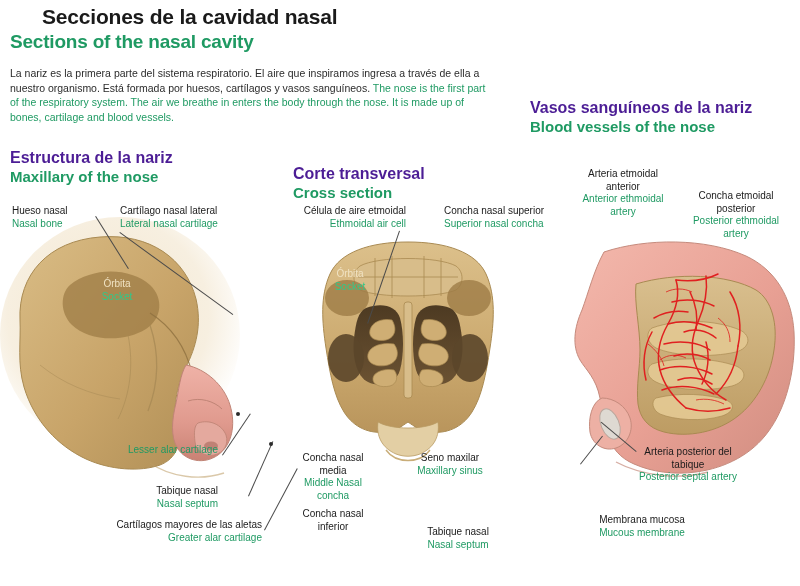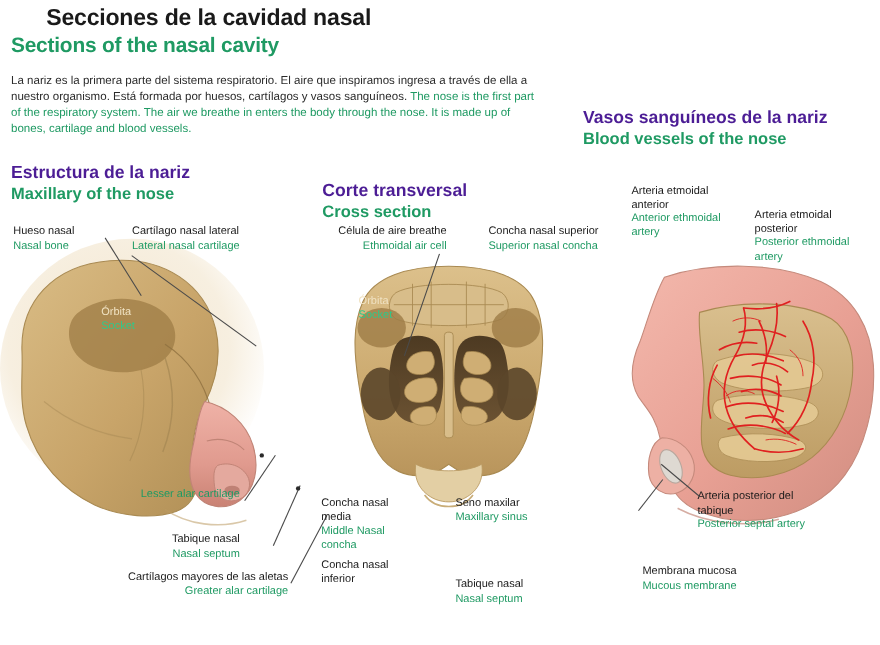--- a/index.html
+++ b/index.html
@@ -59,21 +59,21 @@
 
   
   .lbl {
     font-size: 10px;
     line-height: 12.6px;
     color: #1a1a1a;
   }
   .lbl .en { color: #1f9a63; display: block; }
   .lbl .es { display: block; }
   .lbl.right { text-align: right; }
-  .lbl.center { }
+  .lbl.center { text-align: center; }
   .hline { height: 1px; }
   .vline { width: 1px; }
   .diag {
     position: absolute;
     height: 1px;
     background: #4a4a4a;
     transform-origin: 0 0;
   }
   .dot {
     position: absolute;
@@ -247,21 +247,21 @@
 
       <ellipse cx="46" cy="122" rx="18" ry="24" fill="#5b462a" opacity="0.9"></ellipse>
       <ellipse cx="170" cy="122" rx="18" ry="24" fill="#5b462a" opacity="0.9"></ellipse>
 
       <path d="M78,186 C92,194 124,194 138,186 C140,200 134,212 120,218 C112,221 104,221 96,218 C82,212 76,200 78,186 Z" fill="#e3cfa4" stroke="#b99a62" stroke-width="0.8"></path>
       <path d="M86,214 C96,228 120,228 130,214" fill="none" stroke="#c9ad78" stroke-width="1.4"></path>
     </svg>
   </div>
 
   <div class="abs lbl right" style="left:290px; top:205px; width:116px;">
-    <span class="es">Célula de aire breathe</span>
+    <span class="es">Célula de aire etmoidal</span>
     <span class="en">Ethmoidal air cell</span>
   </div>
   <div class="abs hline" style="left:330px; top:231px; width:64px;"></div>
   <div class="abs vline" style="left:394px; top:231px; height:38px;"></div>
 
   <div class="abs lbl" style="left:444px; top:205px; width:120px;">
     <span class="es">Concha nasal superior</span>
     <span class="en">Superior nasal concha</span>
   </div>
   <div class="abs hline" style="left:400px; top:231px; width:44px;"></div>
@@ -360,21 +360,21 @@
   </div>
 
   <div class="abs lbl center" style="left:574px; top:168px; width:98px;">
     <span class="es">Arteria etmoidal anterior</span>
     <span class="en">Anterior ethmoidal artery</span>
   </div>
   <div class="abs vline" style="left:672px; top:170px; height:106px;"></div>
   <div class="abs hline" style="left:660px; top:170px; width:12px;"></div>
 
   <div class="abs lbl center" style="left:686px; top:190px; width:100px;">
-    <span class="es">Arteria etmoidal posterior</span>
+    <span class="es">Concha etmoidal posterior</span>
     <span class="en">Posterior ethmoidal artery</span>
   </div>
   <div class="abs vline" style="left:720px; top:248px; height:42px;"></div>
 
   <div class="abs lbl center" style="left:634px; top:446px; width:108px;">
     <span class="es">Arteria posterior del tabique</span>
     <span class="en">Posterior septal artery</span>
   </div>
   <div class="abs diag" style="left:636px; top:452px; width:46px; transform: rotate(-140deg);"></div>
 

